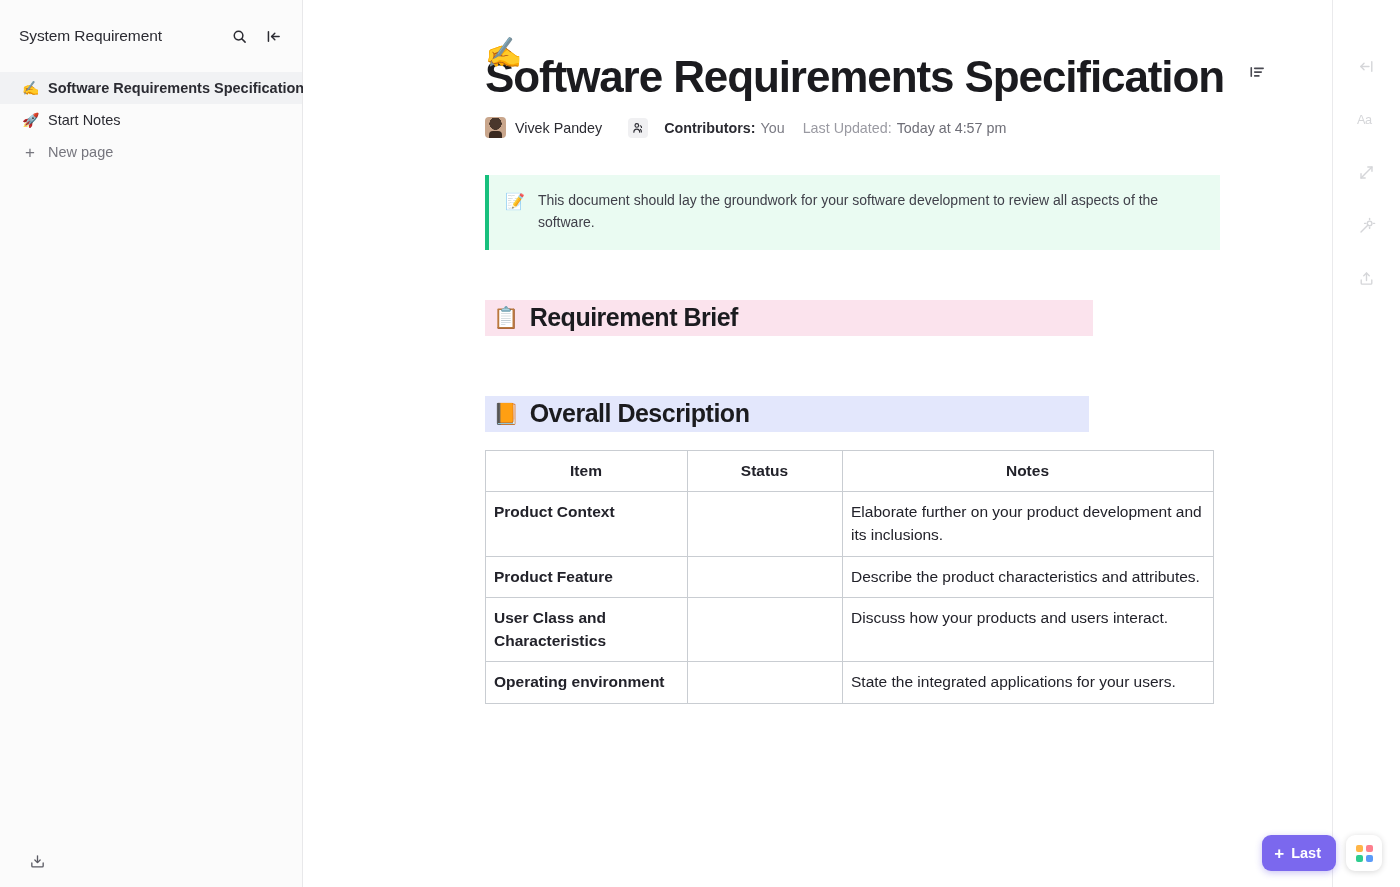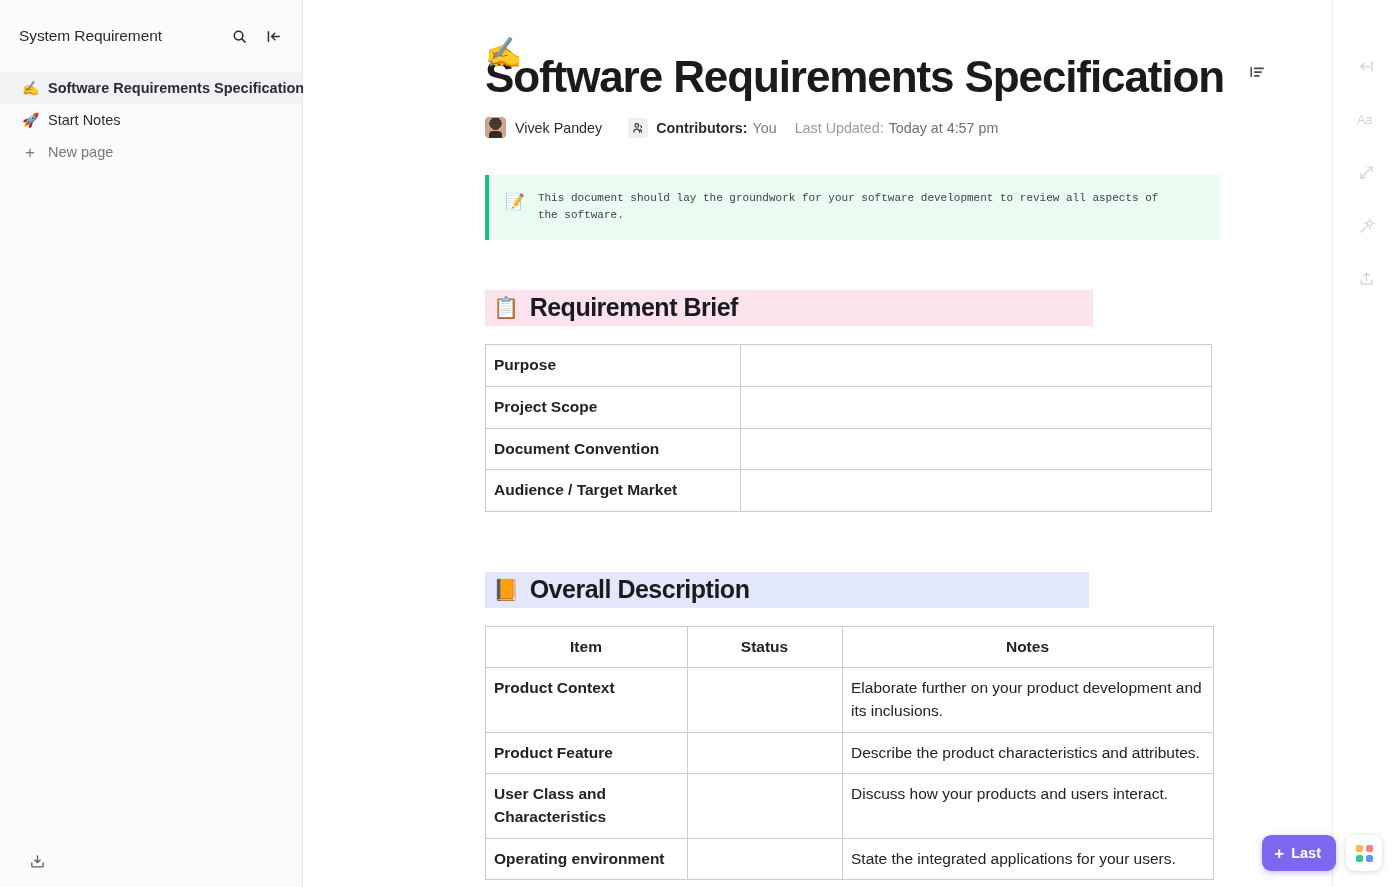--- a/index.html
+++ b/index.html
@@ -203,46 +203,45 @@
     border-radius: 4px;
     background: #f0f0f2;
     display: flex;
     align-items: center;
     justify-content: center;
     color: #2b2b32;
     flex: 0 0 20px;
   }
 
   .meta-contrib-label {
-    margin-left: 8px;
+    margin-left: 16px;
     color: #2b2b32;
     font-weight: bold;
   }
   .meta-contrib-value { margin-left: 5px; color: #7b7b84; }
 
   .meta-updated-label { margin-left: 18px; color: #9a9aa2; }
   .meta-updated-value { margin-left: 5px; color: #6e6e77; }
 
   
   .callout {
     margin-top: 37px;
     background: #eafbf2;
     border-left: 4px solid #17c07d;
     padding: 15px 18px 16px 16px;
     display: flex;
     gap: 13px;
     width: 735px;
   }
   .callout-emoji { font-size: 16px; line-height: 1.55; flex: 0 0 auto; }
   .callout-text {
-    font-size: 11px;
+    font-size: 14px;
     line-height: 1.55;
     color: #40404a;
     max-width: 640px;
-    font-family: Liberation Mono, monospace;
   }
 
   
   .section-head {
     display: flex;
     align-items: center;
     gap: 11px;
     font-size: 25px;
     font-weight: bold;
     color: #1b1b1f;
@@ -469,40 +468,20 @@
           <div class="callout">
             <span class="callout-emoji">📝</span>
             <span class="callout-text">This document should lay the groundwork for your software development to review all aspects of the software.</span>
           </div>
 
           <div class="section-head sec-brief">
             <span class="sec-emoji">📋</span>
             <span>Requirement Brief</span>
           </div>
 
-          <table class="doc-table t-brief">
-            <tbody>
-              <tr>
-                <td class="k">Purpose</td>
-                <td class="v"></td>
-              </tr>
-              <tr>
-                <td class="k">Project Scope</td>
-                <td class="v"></td>
-              </tr>
-              <tr>
-                <td class="k">Document Convention</td>
-                <td class="v"></td>
-              </tr>
-              <tr>
-                <td class="k">Audience / Target Market</td>
-                <td class="v"></td>
-              </tr>
-            </tbody>
-          </table>
 
           <div class="section-head sec-overall">
             <span class="sec-emoji">📙</span>
             <span>Overall Description</span>
           </div>
 
           <table class="doc-table t-overall">
             <colgroup>
               <col class="c-item">
                 <col class="c-status">

